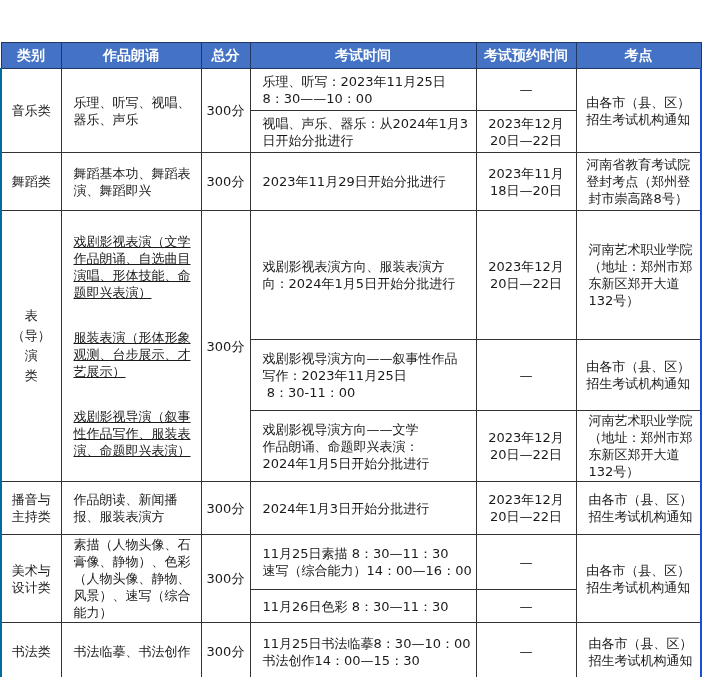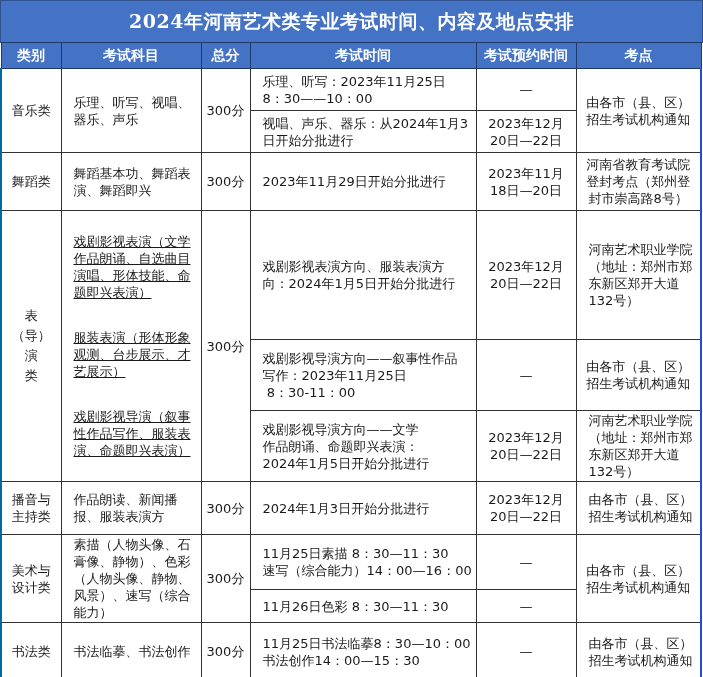--- a/index.html
+++ b/index.html
@@ -28,35 +28,34 @@
   .vcat { text-align: center; line-height: 20px; }
   .sub p { margin: 0 0 28px 0; text-decoration: underline; }
   .sub p:last-child { margin-bottom: 0; }
   .cat-outer { border-left: 2px solid #0369a1; }
   .loc-outer { border-right: 2px solid #1d4ed8; }
 </style>
 </head>
 <body>
 
 <div class="wrap">
-  <div class="title">2024年河南艺术类专业考试时间、内容及地点安排</div>
 
   <table>
     <colgroup>
       <col style="width:60px">
         <col style="width:140px">
         <col style="width:49px">
       <col style="width:226px">
         <col style="width:100px">
         <col style="width:125px">
     </colgroup>
     <thead>
       <tr>
         <th>类别</th>
-        <th>考试科目</th>
+        <th>作品朗诵</th>
         <th>总分</th>
         <th>考试时间</th>
         <th>考试预约时间</th>
         <th>考点</th>
       </tr>
     </thead>
     <tbody>
 
       <tr style="height:42px">
         <td rowspan="2" class="c cat-outer">音乐类</td>

